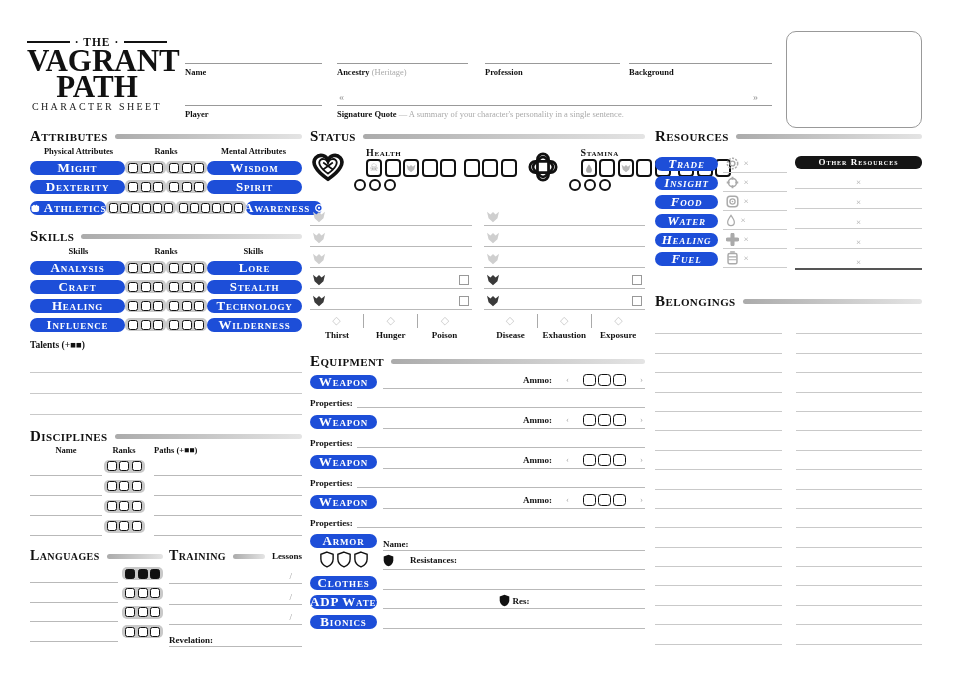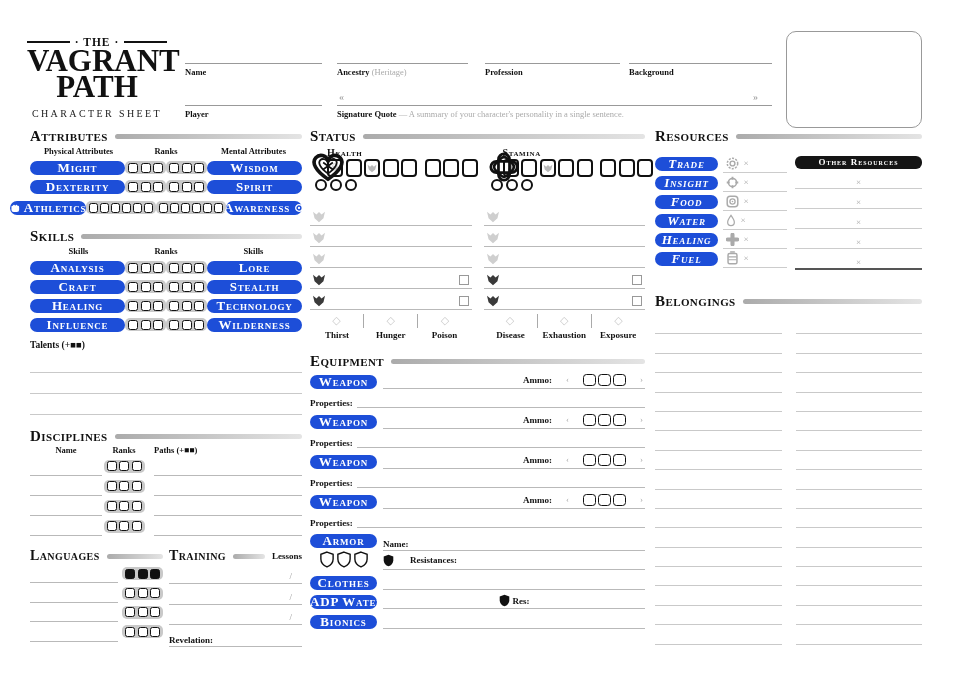--- a/index.html
+++ b/index.html
@@ -21,37 +21,37 @@
   .fl{flex:1;}
   .slbl{font-weight:bold;font-size:9px;white-space:nowrap;}
   .hint{color:#aaa;font-weight:normal;}
   .lrow{display:flex;gap:14px;height:19.4px;align-items:flex-end;}
   .lrow .wline{border-color:#c9c9c9;}
   
   #logo{position:absolute;left:27px;top:36px;width:140px;text-align:center;}
   .logo-the{display:flex;align-items:center;gap:5px;font-weight:bold;font-size:11.5px;letter-spacing:1px;}
   .logo-the .rule{flex:1;height:2.5px;background:#111;}
   .logo-main{font-weight:bold;font-size:31px;line-height:.85;letter-spacing:0;}
-  .logo-sub{font-size:10px;letter-spacing:2.4px;margin-top:7px;color:#222;}
+  .logo-sub{font-size:10px;letter-spacing:2.4px;margin-top:0;color:#222;}
   .fld{position:absolute;}
   .fline{border-top:1.4px solid #999;}
   .flabel{font-size:8.5px;font-weight:bold;margin-top:3px;}
   .qmark{position:absolute;top:-14px;font-size:10px;color:#999;}
   #portrait{position:absolute;left:786px;top:31px;width:136px;height:97px;border:1.5px solid #999;border-radius:10px;box-sizing:border-box;}
   
   #col-left{position:absolute;left:30px;top:128px;width:272px;}
   #col-mid{position:absolute;left:310px;top:128px;width:335px;}
   #col-right{position:absolute;left:655px;top:128px;width:267px;}
   
   .collabels{display:flex;align-items:center;margin-top:1px;height:11px;font-size:8.5px;font-weight:bold;}
   .collabels .cl{width:97px;text-align:center;}
   .collabels .cm{flex:1;text-align:center;}
   .arow{display:flex;align-items:center;justify-content:space-between;margin-top:4px;height:15px;}
   .arow .pill{width:97px;}
-  .sprow{display:flex;align-items:center;justify-content:flex-end;margin-top:6px;height:15px;}
+  .sprow{display:flex;align-items:center;justify-content:flex-start;margin-top:6px;height:15px;}
   .pill.sp{display:flex;align-items:center;justify-content:center;gap:4px;width:76px;padding:0 3px;border-radius:8px;}
   .pill.sp svg{flex:none;}
   #talents-label{margin-top:8px;font-size:9.5px;font-weight:bold;height:12px;}
   .tl-lines .lrow{height:21px;}
   .dlabels{display:grid;grid-template-columns:72px 44px 1fr;font-size:8.5px;font-weight:bold;height:12px;align-items:center;margin-top:0;}
   .dlabels .c1,.dlabels .c2{text-align:center;}
   .dlabels .c3{padding-left:8px;}
   .drow{display:grid;grid-template-columns:72px 44px 1fr;height:20px;align-items:end;}
   .drow .nline{border-bottom:1.3px solid #b9b9b9;height:100%;}
   .drow .ckg{justify-self:center;align-self:center;}
@@ -62,21 +62,21 @@
   .lang-row{display:flex;align-items:center;height:19.4px;}
   .lang-row .wline{flex:1;align-self:flex-end;height:14px;}
   .lang-row .ckg{margin-left:4px;}
   .tr-row{position:relative;height:19.4px;border-bottom:1.3px solid #b9b9b9;}
   .tr-row .slash{position:absolute;right:10px;bottom:2px;color:#999;font-size:9px;}
   .rev-row{display:flex;gap:4px;align-items:flex-end;height:19.4px;border-bottom:1.3px solid #b9b9b9;padding-bottom:1px;}
   
   .tracks{display:flex;gap:8px;margin-top:3px;height:50px;}
   .track{position:relative;flex:1;}
   .ticon{position:absolute;left:0;top:2px;}
-  .tmain{margin-left:17px;}
+  .tmain{margin-left:56px;}
   .tlabel{font-weight:bold;font-size:10px;font-variant:small-caps;letter-spacing:.6px;height:12px;}
   .tboxes{display:flex;gap:2.5px;}
   .tbox{width:12px;height:14px;border:2.2px solid #111;border-radius:4px;background:#fff;display:flex;align-items:center;justify-content:center;}
   .tbox.gapl{margin-left:5px;}
   .tbox .gph{font-size:10px;color:#999;line-height:1;}
   .tbox svg{display:block;}
   .tcirc{display:inline-flex;gap:3px;margin-left:-12px;margin-top:3px;padding:0;background:none;}
   .tcirc i{width:8px;height:8px;border:2px solid #111;border-radius:50%;background:#fff;display:inline-block;}
   .aff-wrap{display:flex;gap:12px;margin-top:8px;}
   .aff-col{flex:1;min-width:0;}

